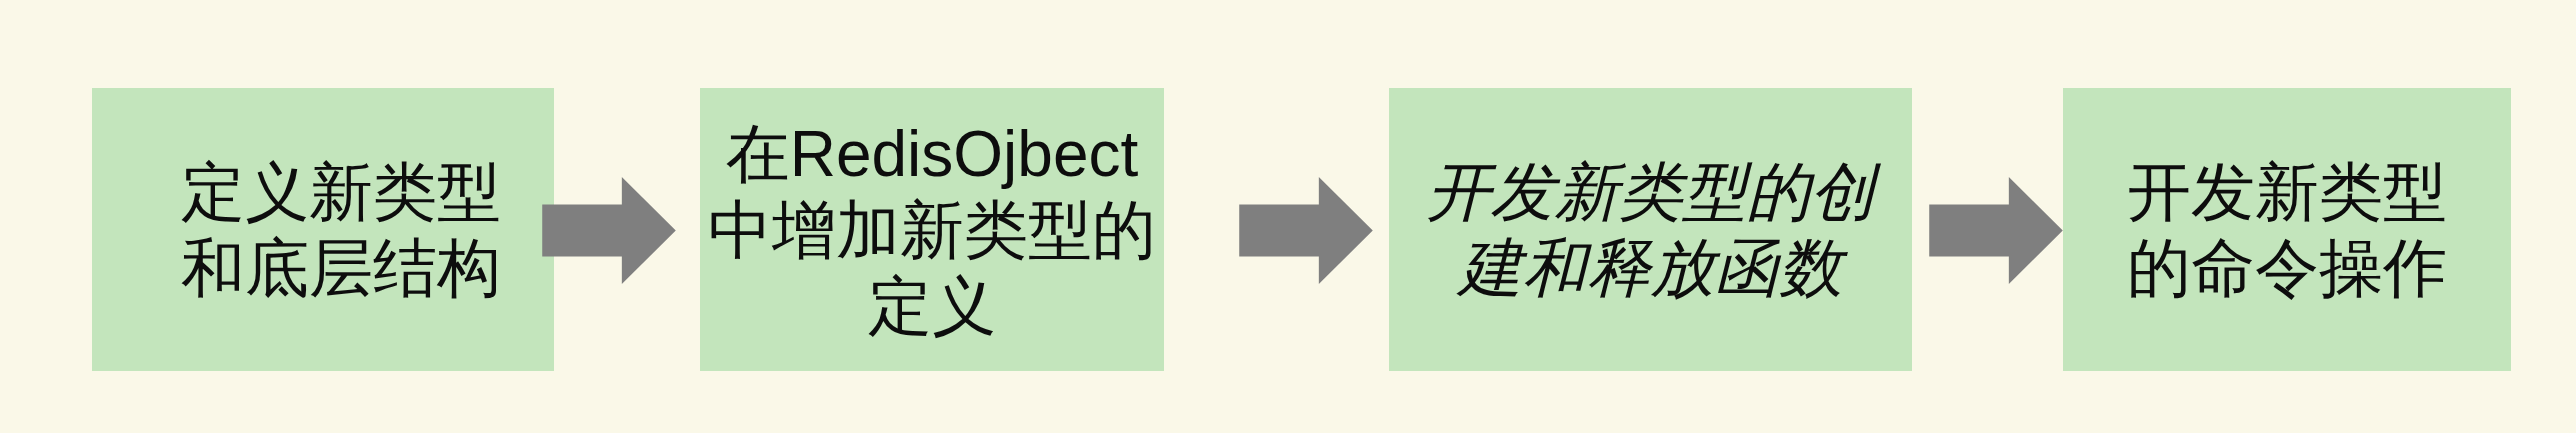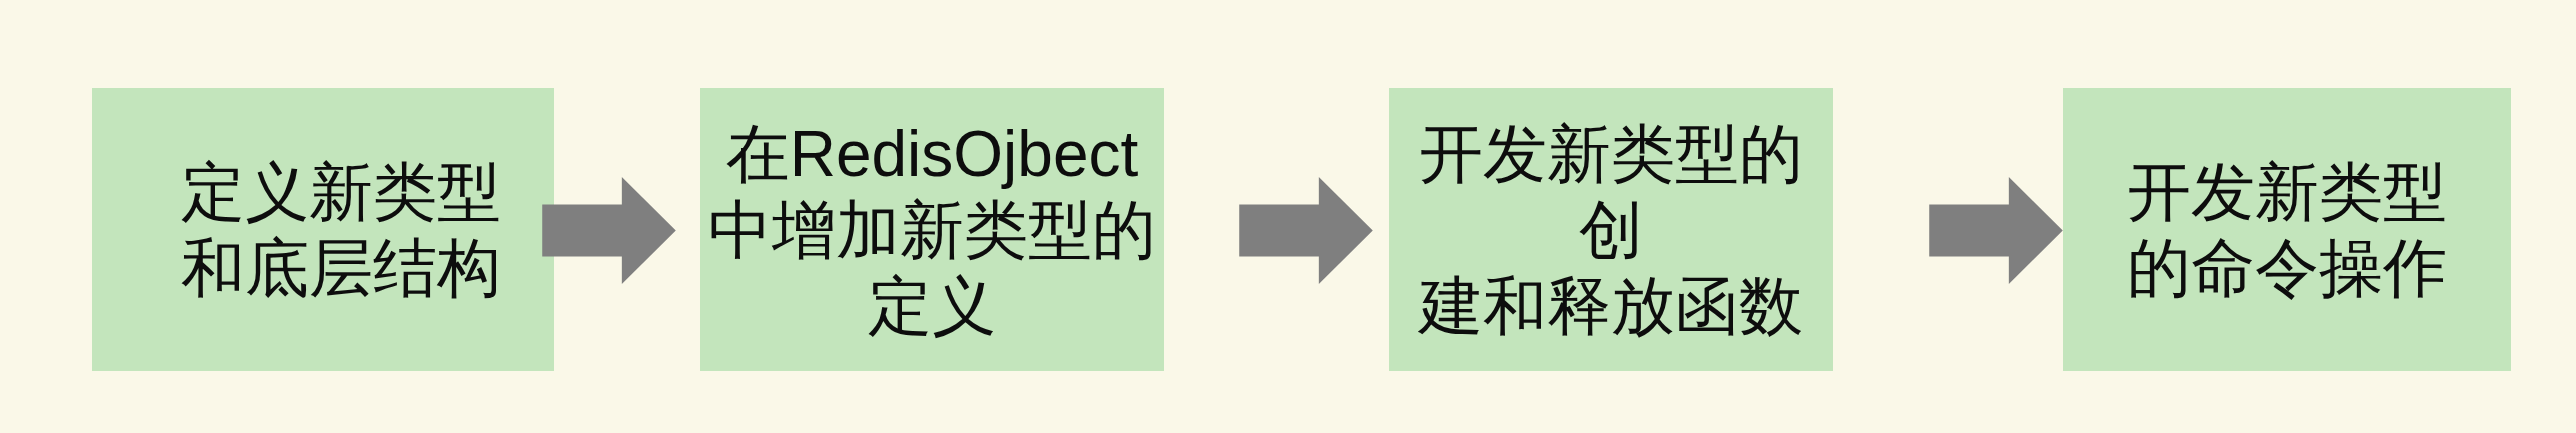--- a/index.html
+++ b/index.html
@@ -28,21 +28,21 @@
   .flow-box .label {
     font-size: 64px;
     line-height: 76px;
     color: #0d0d0d;
     text-align: center;
     white-space: pre-line;
     letter-spacing: 0;
   }
   .box-1 { left: 92px;  width: 426px; padding-left: 36px; }
   .box-2 { left: 700px;  width: 464px; }
-  .box-3 { left: 1389px; width: 444px; }
+  .box-3 { left: 1389px; width: 523px; font-style: italic; }
   .box-4 { left: 2063px; width: 448px; }
   .flow-arrow {
     position: absolute;
     top: 177px;
     width: 134px;
     height: 107px;
   }
   .arrow-1 { left: 542px; }
   .arrow-2 { left: 1239px; }
   .arrow-3 { left: 1929px; }

